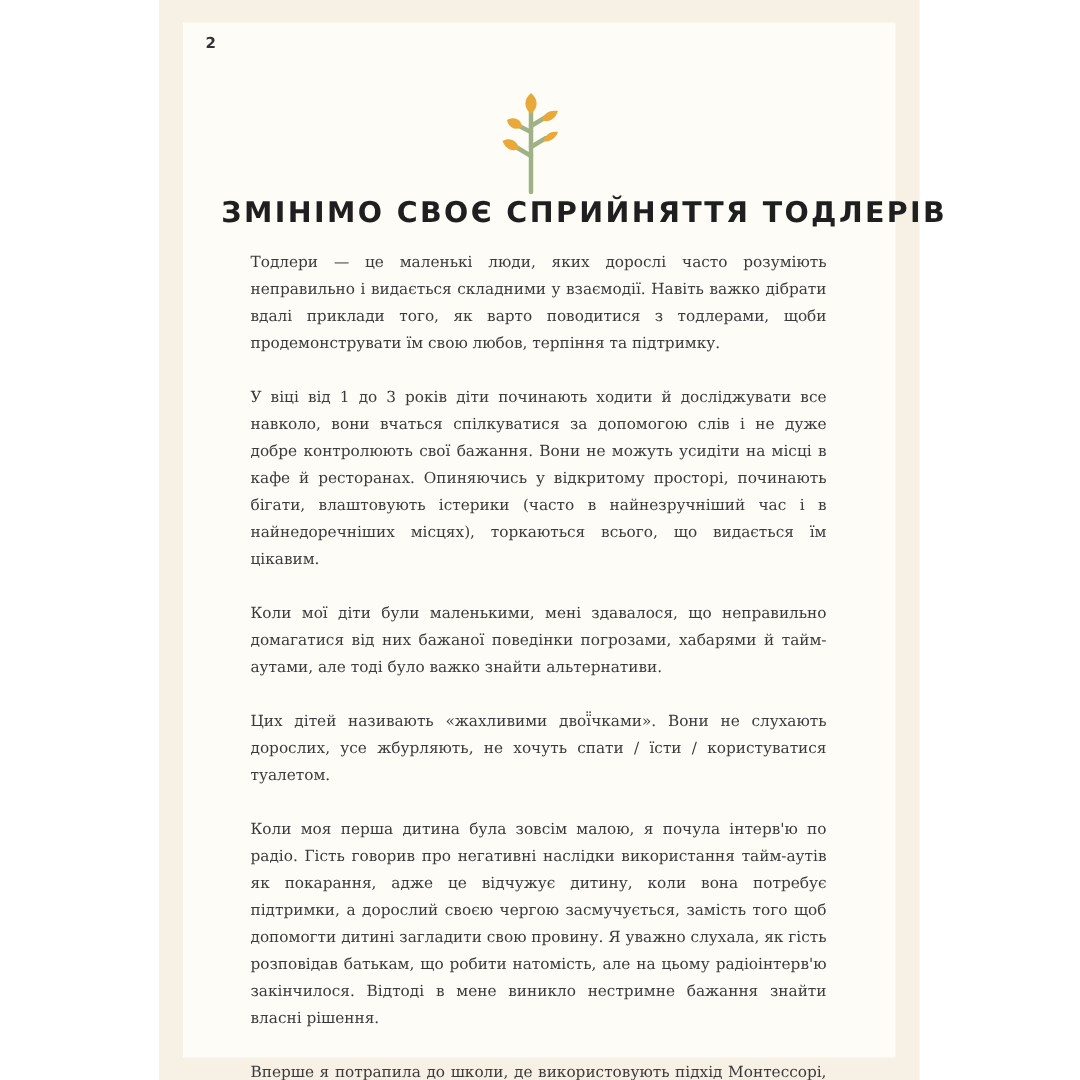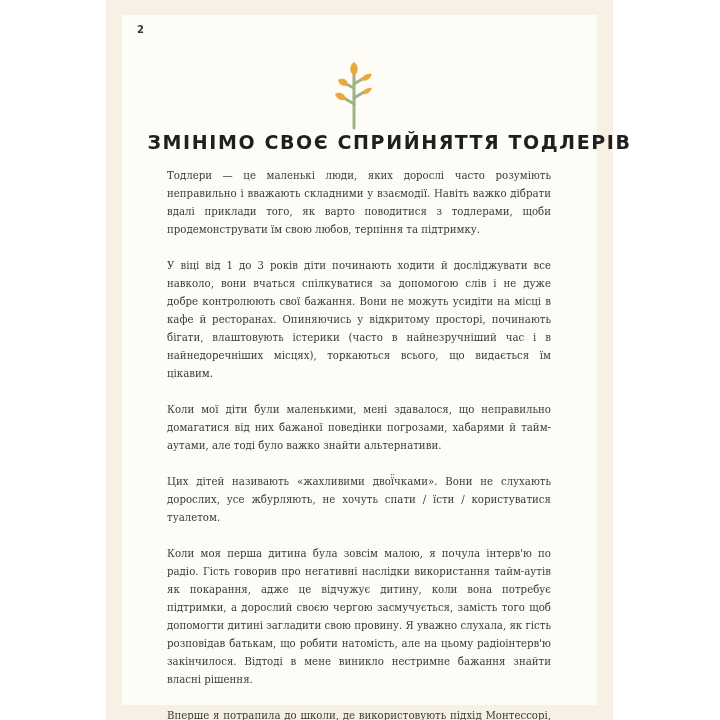--- a/index.html
+++ b/index.html
@@ -92,21 +92,21 @@
       <path d="M12 22 C17 19 22 22 22 27 C17 29 13 27 12 22 Z"></path>
       <path d="M46 16 C44 22 39 24 35 22 C37 17 41 15 46 16 Z"></path>
       <path d="M46 30 C44 35 40 37 36 36 C38 31 42 29 46 30 Z"></path>
       <path d="M9 36 C14 33 19 36 20 41 C15 44 11 41 9 36 Z"></path>
     </g>
   </svg>
 
   <h1 class="title">ЗМІНІМО СВОЄ СПРИЙНЯТТЯ ТОДЛЕРІВ</h1>
 
   <div class="body-text" lang="uk">
-    <p>Тодлери — це маленькі люди, яких дорослі часто розуміють неправильно і вважають складними у взаємодії. Навіть важко дібрати вдалі приклади того, як варто поводитися з тодлерами, щоби продемонструвати їм свою любов, терпіння та підтримку.</p>
+    <p>Тодлери — це маленькі люди, яких дорослі часто розуміють неправильно і видається складними у взаємодії. Навіть важко дібрати вдалі приклади того, як варто поводитися з тодлерами, щоби продемонструвати їм свою любов, терпіння та підтримку.</p>
     <p>У віці від 1 до 3 років діти починають ходити й досліджувати все навколо, вони вчаться спілкуватися за допомогою слів і не дуже добре контролюють свої бажання. Вони не можуть усидіти на місці в кафе й ресторанах. Опиняючись у відкритому просторі, починають бігати, влаштовують істерики (часто в найнезручніший час і в найнедоречніших місцях), торкаються всього, що видається їм цікавим.</p>
     <p>Коли мої діти були маленькими, мені здавалося, що неправильно домагатися від них бажаної поведінки погрозами, хабарями й тайм-аутами, але тоді було важко знайти альтернативи.</p>
     <p>Цих дітей називають «жахливими двої̈чками». Вони не слухають дорослих, усе жбурляють, не хочуть спати / їсти / користуватися туалетом.</p>
     <p>Коли моя перша дитина була зовсім малою, я почула інтерв'ю по радіо. Гість говорив про негативні наслідки використання тайм-аутів як покарання, адже це відчужує дитину, коли вона потребує підтримки, а дорослий своєю чергою засмучується, замість того щоб допомогти дитині загладити свою провину. Я уважно слухала, як гість розповідав батькам, що робити натомість, але на цьому радіоінтерв'ю закінчилося. Відтоді в мене виникло нестримне бажання знайти власні рішення.</p>
     <p>Вперше я потрапила до школи, де використовують підхід Монтессорі, у ролі матері й одразу ж захопилася цією методикою. Навколишнє середовище було ретельно підготовленим і привабливим. Учителі чудово йшли на контакт і говорили з нашою дитиною (та й із нами) з повагою. Ми внесли наші імена в список очікування на зарахування до школи й приєдналися до груп для батьків і дітей раннього віку.</p>
 
   </div>
 </div>
 
 </body></html>

